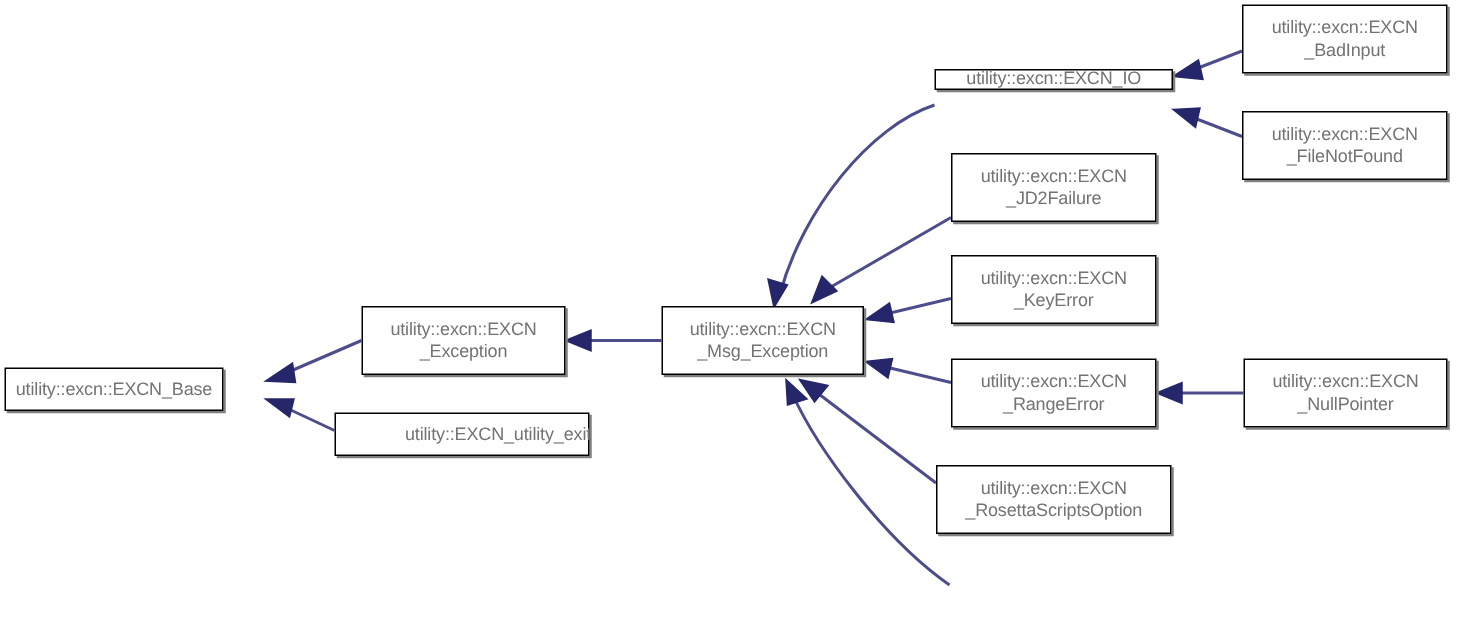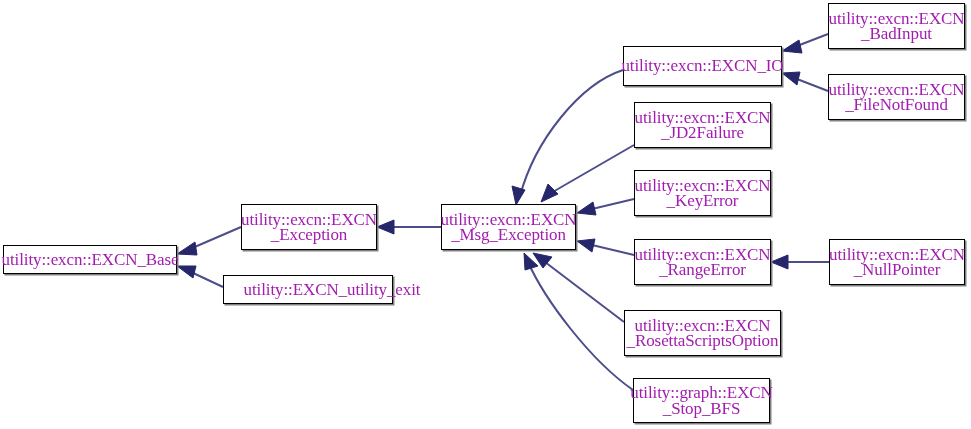--- a/index.html
+++ b/index.html
@@ -29,23 +29,23 @@
   .node {
     position: absolute;
     box-sizing: border-box;
     background: #ffffff;
     border: 1px solid #000000;
     box-shadow: 1.5px 1.5px 0 0 #808080;
     display: flex;
     align-items: center;
     justify-content: center;
     text-align: center;
-    color: #a21caf;
-    font-family: Liberation Serif, serif;
-    font-size: 17px;
+    color: #737373;
+    font-family: Liberation Sans, sans-serif;
+    font-size: 12px;
     line-height: 15.5px;
     letter-spacing: -0.1px;
     white-space: pre-line;
     cursor: default;
   }
   .node span {
     display: block;
     padding: 0 3px;
   }
 </style>
@@ -111,39 +111,39 @@
       <polygon points="782,73 800,72 797,85" fill="#26266b" stroke="#26266b" stroke-width="1"></polygon>
     </g>
 
     <g>
       <line x1="829" y1="262" x2="786" y2="262" stroke="#4d4d8c" stroke-width="2"></line>
       <polygon points="771,262 788,255 788,269" fill="#26266b" stroke="#26266b" stroke-width="1"></polygon>
     </g>
 
   </svg>
 
-  <div class="node" style="left:3px; top:245px; width:174px; height:29px;">
+  <div class="node" style="left:3px; top:245px; width:146px; height:29px;">
     <span>utility::excn::EXCN_Base</span>
   </div>
 
   <div class="node" style="left:241px; top:204px; width:136px; height:46px;">
     <span>utility::excn::EXCN
 _Exception</span>
   </div>
 
   <div class="node" style="left:223px; top:275px; width:170px; height:29px;padding-left:48px;">
     <span>utility::EXCN_utility_exit</span>
   </div>
 
   <div class="node" style="left:441px; top:204px; width:135px; height:46px;">
     <span>utility::excn::EXCN
 _Msg_Exception</span>
   </div>
 
-  <div class="node" style="left:623px; top:46px; width:159px; height:40px;text-align:center;">
+  <div class="node" style="left:623px; top:46px; width:159px; height:14px;text-align:center;">
     <span>utility::excn::EXCN_IO</span>
   </div>
 
   <div class="node" style="left:634px; top:102px; width:137px; height:46px;">
     <span>utility::excn::EXCN
 _JD2Failure</span>
   </div>
 
   <div class="node" style="left:634px; top:170px; width:137px; height:46px;">
     <span>utility::excn::EXCN
@@ -153,24 +153,20 @@
   <div class="node" style="left:634px; top:239px; width:137px; height:46px;">
     <span>utility::excn::EXCN
 _RangeError</span>
   </div>
 
   <div class="node" style="left:624px; top:310px; width:157px; height:46px;">
     <span>utility::excn::EXCN
 _RosettaScriptsOption</span>
   </div>
 
-  <div class="node" style="left:633px; top:378px; width:137px; height:45px;">
-    <span>utility::graph::EXCN
-_Stop_BFS</span>
-  </div>
 
   <div class="node" style="left:828px; top:3px; width:137px; height:46px;">
     <span>utility::excn::EXCN
 _BadInput</span>
   </div>
 
   <div class="node" style="left:828px; top:74px; width:137px; height:46px;">
     <span>utility::excn::EXCN
 _FileNotFound</span>
   </div>

